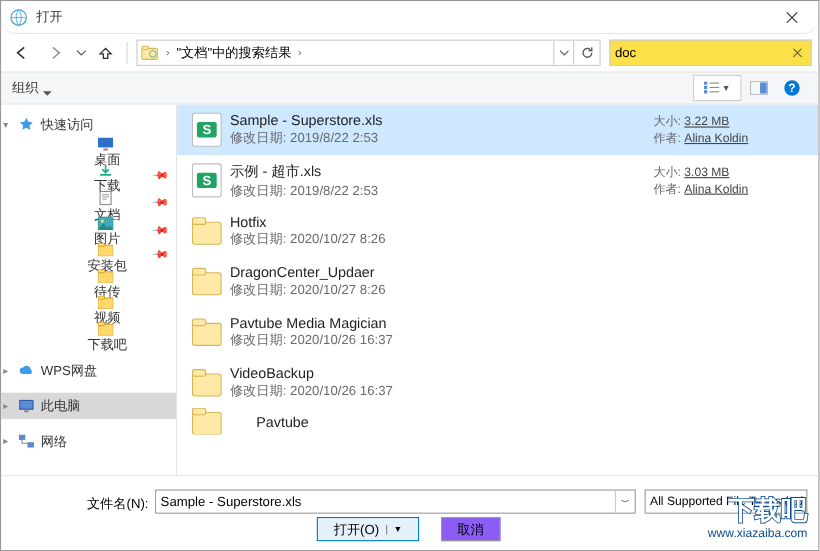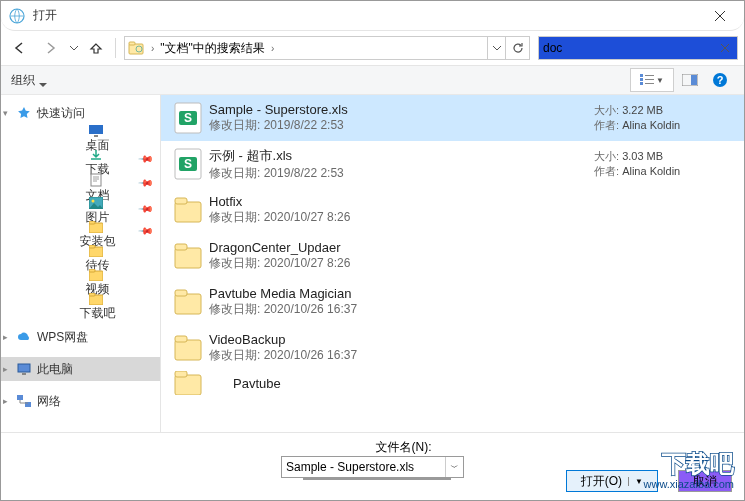--- a/index.html
+++ b/index.html
@@ -17,21 +17,21 @@
 .nav-arrow.disabled { color: #9a9a9a; cursor: default; }
 .nav-up { width: 22px; }
 .sep-vert { width: 1px; height: 20px; background: #d8d8d8; margin: 0 4px; }
 .addressbar { flex: 1; height: 24px; border: 1px solid #ccc; display: flex; align-items: center; background: #fff; }
 .addressbar .folder-icon { width: 22px; display: flex; align-items: center; justify-content: center; }
 .addressbar .chev { color: #6a6a6a; font-size: 10px; padding: 0 4px; }
 .addressbar .crumb { font-size: 12px; padding: 0 2px; }
 .addressbar .spacer { flex: 1; }
 .addressbar .dd { width: 18px; height: 22px; border-left: 1px solid #ccc; display: flex; align-items: center; justify-content: center; }
 .addressbar .refresh { width: 24px; height: 22px; border-left: 1px solid #ccc; display: flex; align-items: center; justify-content: center; }
-.searchbox { width: 200px; height: 24px; border: 1px solid #ccc; display: flex; align-items: center; background: #1d4ed8; margin-left: 4px; padding: 0 4px; }
+.searchbox { width: 184px; height: 24px; border: 1px solid #ccc; display: flex; align-items: center; background: #fde047; margin-left: 4px; padding: 0 4px; }
 .searchbox input { flex: 1; border: none; outline: none; font-size: 12px; background: transparent; }
 .searchbox .clear { width: 16px; height: 16px; display: flex; align-items: center; justify-content: center; color: #555; cursor: pointer; }
 
 
 .toolbar { height: 30px; background: #f5f6f7; display: flex; align-items: center; padding: 0 10px; border-top: 1px solid #e5e5e5; border-bottom: 1px solid #e8e8e8; }
 .toolbar .organize { font-size: 12px; color: #333; display: flex; align-items: flex-end; gap: 4px; cursor: pointer; }
 .toolbar .spacer { flex: 1; }
 .toolbar .toolbtn { width: 28px; height: 24px; display: flex; align-items: center; justify-content: center; margin-left: 2px; }
 .toolbar .toolbtn.view { width: 44px; border: 1px solid #cfcfcf; background: #fff; }
 .toolbar .dd-small { font-size: 8px; color: #555; margin-left: 2px; }
@@ -51,33 +51,33 @@
 
 .filelist { flex: 1; overflow-y: auto; }
 .filerow { display: flex; align-items: center; padding: 4px 10px; height: 46px; border-bottom: 0; }
 .filerow.selected { background: #cde8ff; }
 .filerow .ficon { width: 34px; height: 34px; display: flex; align-items: center; justify-content: center; margin-right: 4px; }
 .filerow .maincol { flex: 1; display: flex; flex-direction: column; justify-content: center; }
 .filerow .fname { font-size: 13px; color: #222; }
 .filerow .fmeta { font-size: 12px; color: #6a6a6a; }
 .filerow .fmeta .lbl { color: #6a6a6a; }
 .filerow .rightcol { width: 140px; display: flex; flex-direction: column; font-size: 11px; color: #6a6a6a; }
-.filerow .rightcol .val { color: #444; }
+.filerow .rightcol .val { color: #444; text-decoration: underline; }
 .filerow.partial { height: 24px; overflow: hidden; gap: 24px; }
 .filerow.partial .maincol { justify-content: flex-start; }
 
 
 .bottom { height: 70px; border-top: 1px solid #e5e5e5; padding: 6px 10px 4px 10px; position: relative; }
-.row1 { display: flex; align-items: center; height: 28px; flex-direction: column; }
+.row1 { display: flex; align-items: flex-end; height: 28px; }
 .row1 .fnlabel { font-size: 12px; width: 130px; text-align: right; padding-right: 6px; }
 .row1 .fninput { flex: 1; height: 22px; border: 1px solid #9a9a9a; display: flex; align-items: center; }
 .row1 .fninput input { flex: 1; border: none; outline: none; font-size: 12px; padding: 0 4px; }
 .row1 .fninput .dd { width: 18px; height: 20px; border-left: 1px solid #ccc; display: flex; align-items: center; justify-content: center; font-size: 8px; }
 .row1 .filter { width: 148px; height: 22px; border: 1px solid #9a9a9a; margin-left: 8px; display: flex; align-items: center; padding: 0 4px; font-size: 11px; white-space: nowrap; overflow: hidden; }
-.row2 { display: flex; align-items: center; justify-content: flex-end; height: 28px; gap: 20px; padding-right: 2px; }
+.row2 { display: flex; align-items: center; justify-content: center; height: 28px; gap: 20px; padding-right: 2px; }
 .row2 button { height: 22px; font-size: 12px; border: 1px solid #9a9a9a; background: #8b5cf6; cursor: pointer; padding: 0 14px; }
 .row2 button.open { border: 1px solid #0078d7; background: #e5f1fb; display: flex; align-items: center; }
 .row2 button .dd { font-size: 8px; margin-left: 6px; border-left: 1px solid #888; padding-left: 6px; }
 
 .watermark { position: absolute; right: 6px; bottom: 10px; pointer-events: none; }
 
 
 svg { display: block; }
 </style>
 </head>

